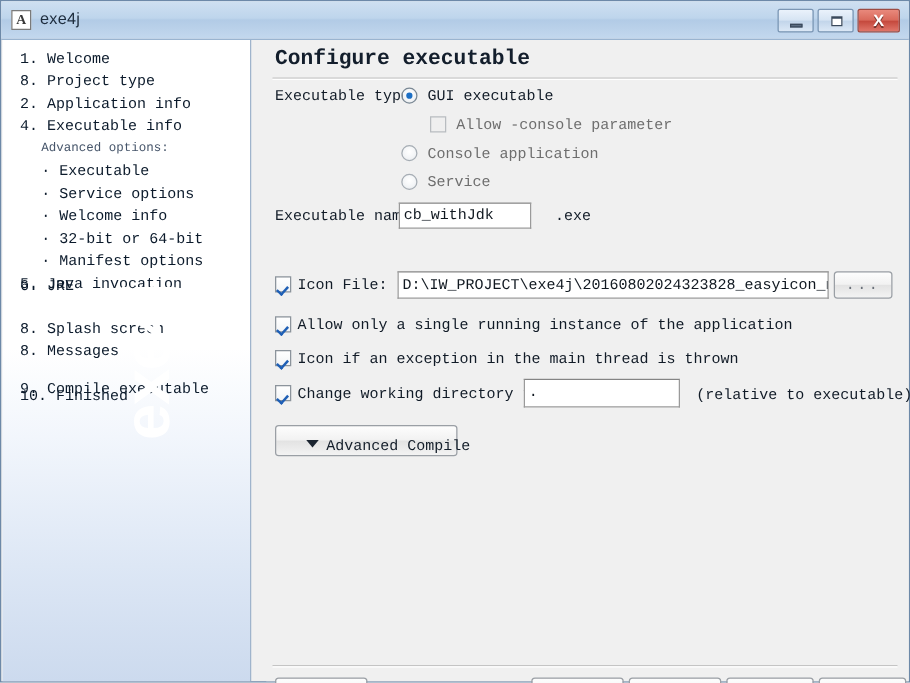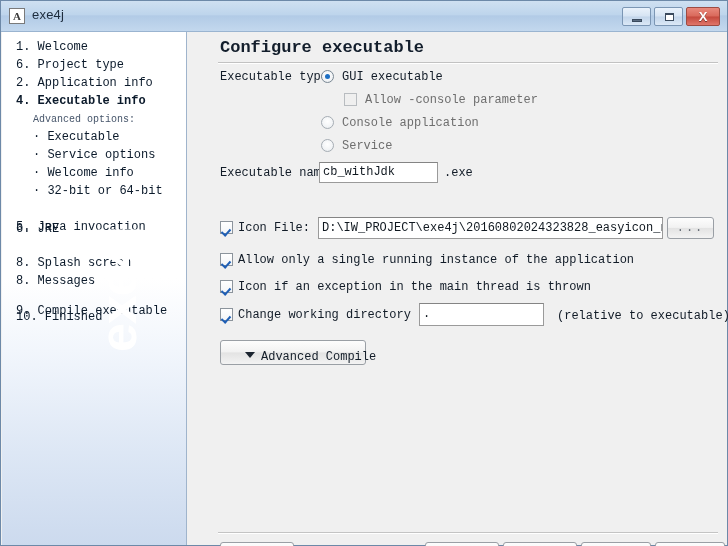--- a/index.html
+++ b/index.html
@@ -105,36 +105,36 @@
   #content {
     position: absolute;
     left: 1px; top: 31px;
     width: 725px; height: 513px;
   }
 
   
   #sidebar {
     position: absolute;
     left: 0; top: 0;
-    width: 185px; height: 513px;
+    width: 199px; height: 513px;
     background: linear-gradient(to bottom, #ffffff 0%, #ffffff 48%, #f2f6fc 62%, #dde7f5 82%, #ccdaee 100%);
     border-right: 1px solid #9fb4cc;
     box-sizing: border-box;
     overflow: hidden;
   }
   .nav-item {
     position: absolute;
     left: 14px;
     font-family: "Liberation Mono", "DejaVu Sans Mono", monospace;
     font-size: 12px;
     color: #0b1a2b;
     white-space: pre;
   }
   .nav-item.current {
-    font-weight: bold;
+    font-weight: normal;
   }
   .nav-sub-head {
     position: absolute;
     left: 31px;
     font-family: "Liberation Mono", "DejaVu Sans Mono", monospace;
     font-size: 10px;
     color: #46556a;
     white-space: pre;
   }
   .nav-sub {
@@ -343,30 +343,31 @@
     </div>
     <div class="winbtn" id="btn-close">
       <div class="x">X</div>
     </div>
   </div>
 
   <div id="content">
 
     <div id="sidebar">
       <div class="nav-item" style="top:8px">1. Welcome</div>
-      <div class="nav-item" style="top:26px">6. Project type</div>
+      <div class="nav-item" style="top:26px">8. Project type</div>
       <div class="nav-item" style="top:44px">2. Application info</div>
       <div class="nav-item current" style="top:62px">4. Executable info</div>
 
       <div class="nav-sub-head" style="top:82px">Advanced options:</div>
 
       <div class="nav-sub" style="top:98px">· Executable</div>
       <div class="nav-sub" style="top:116px">· Service options</div>
       <div class="nav-sub" style="top:134px">· Welcome info</div>
       <div class="nav-sub" style="top:152px">· 32-bit or 64-bit</div>
+      <div class="nav-sub" style="top:170px">· Manifest options</div>
 
       <div class="nav-item" style="top:188px">5. Java invocation</div>
       <div class="nav-item" style="top:190px">6. JRE</div>
       <div class="nav-item" style="top:224px">8. Splash screen</div>
       <div class="nav-item" style="top:242px">8. Messages</div>
       <div class="nav-item" style="top:272px">9. Compile executable</div>
       <div class="nav-item" style="top:278px">10. Finished</div>
 
       <div id="watermark">exe4j</div>
     </div>
@@ -384,21 +385,21 @@
       <div class="cbx disabled" style="left:131px; top:61px"></div>
       <div class="lbl dim" style="left:152px; top:61px">Allow -console parameter</div>
 
       <div class="radio" style="left:108px; top:84px"></div>
       <div class="lbl dim" style="left:129px; top:84px">Console application</div>
 
       <div class="radio" style="left:108px; top:107px"></div>
       <div class="lbl dim" style="left:129px; top:107px">Service</div>
 
       <div class="lbl" style="left:7px; top:134px">Executable name:</div>
-      <div class="field" style="left:106px; top:130px; width:119px; height:21px">cb_withJdk</div>
+      <div class="field" style="left:106px; top:130px; width:106px; height:21px">cb_withJdk</div>
       <div class="lbl" style="left:231px; top:134px">.exe</div>
 
       <div class="cbx on" style="left:7px; top:189px"></div>
       <div class="lbl" style="left:25px; top:189px">Icon File:</div>
       <div class="field" style="left:105px; top:185px; width:345px; height:22px; line-height:20px">D:\IW_PROJECT\exe4j\20160802024323828_easyicon_net_48.ico</div>
       <div class="btn" id="btn-browse">...</div>
 
       <div class="cbx on" style="left:7px; top:221px"></div>
       <div class="lbl" style="left:25px; top:221px">Allow only a single running instance of the application</div>
 

